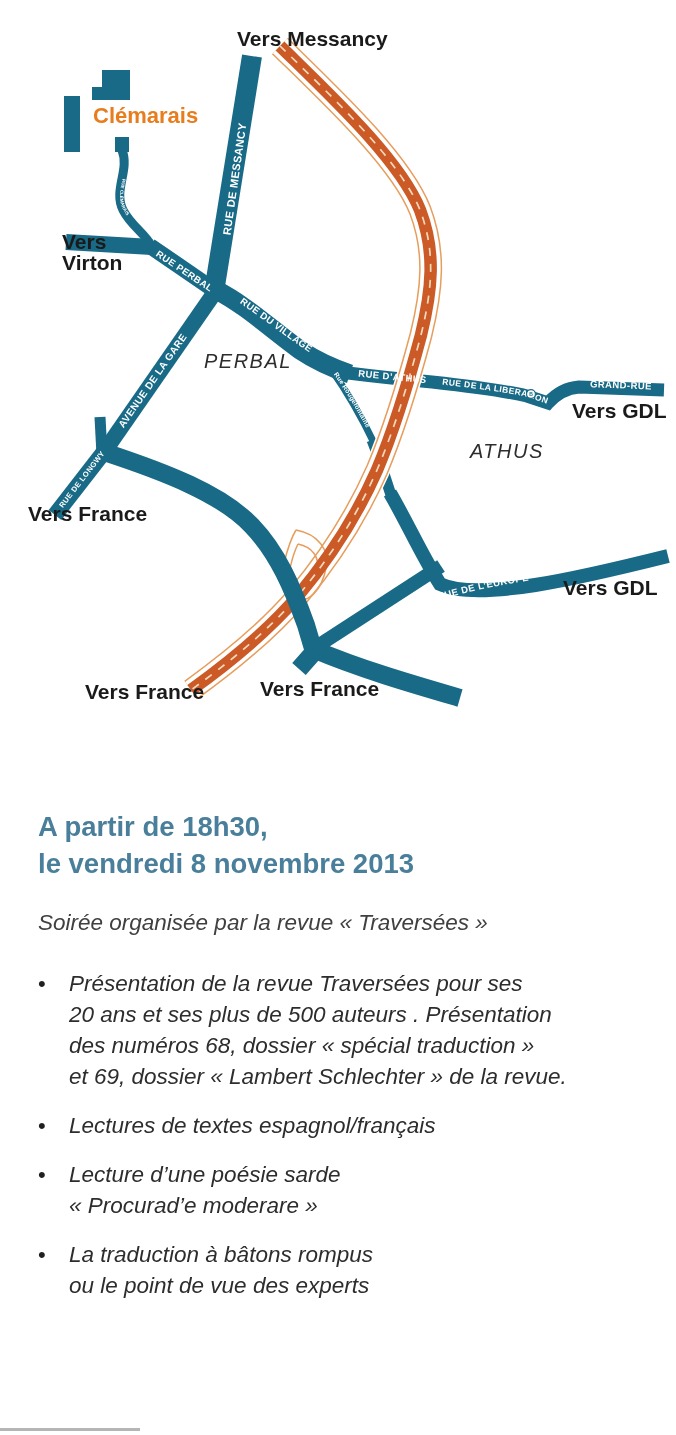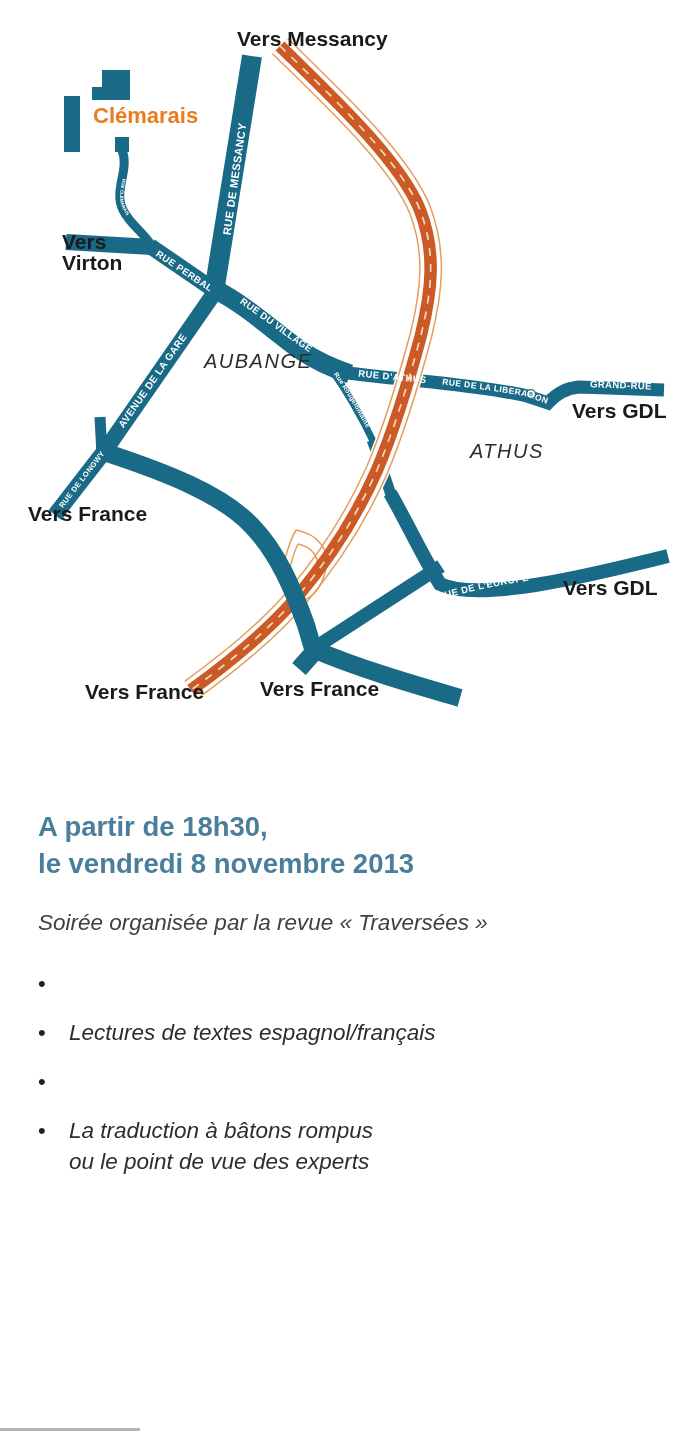--- a/index.html
+++ b/index.html
@@ -106,43 +106,49 @@
         <circle cx="531" cy="394" r="4.4" fill="#ffffff" stroke="#196a86" stroke-width="1.1"></circle>
         <text x="531" y="396.2" text-anchor="middle" font-size="5" font-weight="bold" fill="#196a86">B</text>
       </g>
     </g>
   </svg>
 
   <div class="map-label dir-label" style="left:237px;top:28px;">Vers Messancy</div>
   <div class="map-label place-label" style="left:93px;top:103px;">Clémarais</div>
   <div class="map-label dir-label" style="left:30px;top:231px;margin-left:32px;">Vers
 Virton</div>
-  <div class="map-label city-label" style="left:204px;top:350px;">AUBANGE</div>
+  <div class="map-label city-label" style="left:204px;top:350px;">PERBAL</div>
   <div class="map-label dir-label" style="left:572px;top:400px;">Vers GDL</div>
   <div class="map-label city-label" style="left:470px;top:440px;">ATHUS</div>
   <div class="map-label dir-label" style="left:28px;top:503px;">Vers France</div>
   <div class="map-label dir-label" style="left:563px;top:577px;">Vers GDL</div>
   <div class="map-label dir-label" style="left:85px;top:681px;">Vers France</div>
   <div class="map-label dir-label" style="left:260px;top:678px;">Vers France</div>
 </div>
 
 <div class="content">
   <h2 class="h2">A partir de 18h30,
 le vendredi 8 novembre 2013</h2>
   <p class="intro">Soirée organisée par la revue « Traversées »</p>
   <ul class="bullets">
     <li class="bullet-row">
       <span class="dot">•</span>
+      <span class="b-text">Présentation de la revue Traversées pour ses
+20 ans et ses plus de 500 auteurs . Présentation
+des numéros 68, dossier « spécial traduction »
+et 69, dossier « Lambert Schlechter » de la revue.</span>
     </li>
     <li class="bullet-row">
       <span class="dot">•</span>
       <span class="b-text">Lectures de textes espagnol/français</span>
     </li>
     <li class="bullet-row">
       <span class="dot">•</span>
+      <span class="b-text">Lecture d’une poésie sarde
+« Procurad’e moderare »</span>
     </li>
     <li class="bullet-row">
 
       <span class="dot">•</span>
       <span class="b-text">La traduction à bâtons rompus
 ou le point de vue des experts</span>
     </li>
   </ul>
 </div>
 

